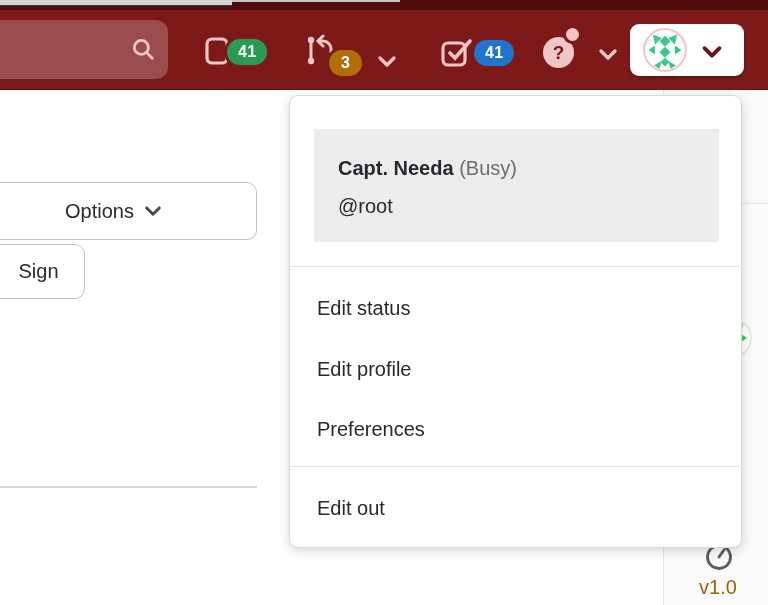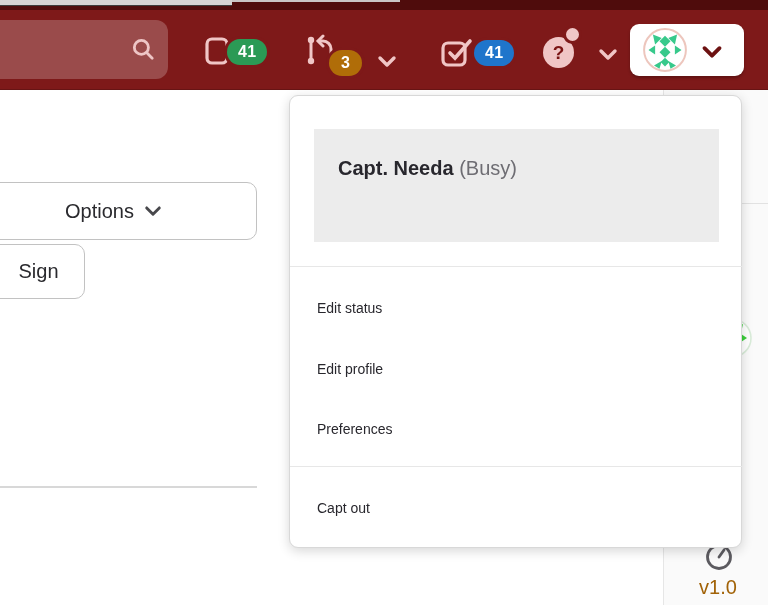--- a/index.html
+++ b/index.html
@@ -56,21 +56,21 @@
   
   .dropdown { position:absolute; left:289px; top:95px; width:453px; height:453px; background:#fff;
               border:1px solid #d8d8d8; border-radius:9px; box-shadow:0 3px 12px rgba(0,0,0,0.16);
               z-index:20; }
   .user-box { position:absolute; left:24px; top:33px; width:405px; height:113px; background:#ececec;
               padding:20px 0 0 24px; line-height:38px; font-size:20px; color:#28272d; }
   .user-name { font-weight:700; }
   .user-status { color:#6e6d73; font-weight:400; }
   .dd-divider { position:absolute; left:0; width:453px; height:1px; background:#e7e7e7; }
   .dd-item { position:absolute; left:27px; width:400px; height:26px; line-height:26px;
-             font-size:14px; color:#28272d; cursor:default; }
+             font-size:20px; color:#28272d; cursor:default; }
 </style>
 </head>
 <body>
 
 <div id="screen">
 
   <div class="sidebar">
     <div class="sidebar-divider"></div>
   </div>
   <div class="sliver-avatar">
@@ -106,27 +106,28 @@
         </svg>
     </span>
   </button>
   <button class="btn btn-edit">
     <span>Sign</span>
   </button>
 
   <div class="dropdown">
     <div class="user-box">
       <div><span class="user-name">Capt. Needa</span> <span class="user-status">(Busy)</span></div>
+      <div>@root</div>
     </div>
     <div class="dd-divider" style="top:170px"></div>
     <div class="dd-item" style="top:199px">Edit status</div>
     <div class="dd-item" style="top:320px">Preferences</div>
     <div class="dd-item" style="top:260px">Edit profile</div>
     <div class="dd-divider" style="top:370px"></div>
-    <div class="dd-item" style="top:399px">Capt out</div>
+    <div class="dd-item" style="top:399px">Edit out</div>
   </div>
 
   <div class="navbar">
     <div class="searchbox">
       <svg width="26" height="26" viewBox="0 0 24 24">
         <circle cx="10.5" cy="10.5" r="6.5" fill="none" stroke="#eec6c6" stroke-width="2.6"></circle>
         <line x1="15.5" y1="15.5" x2="20.5" y2="20.5" stroke="#eec6c6" stroke-width="2.6" stroke-linecap="round"></line>
       </svg>
     </div>
 

